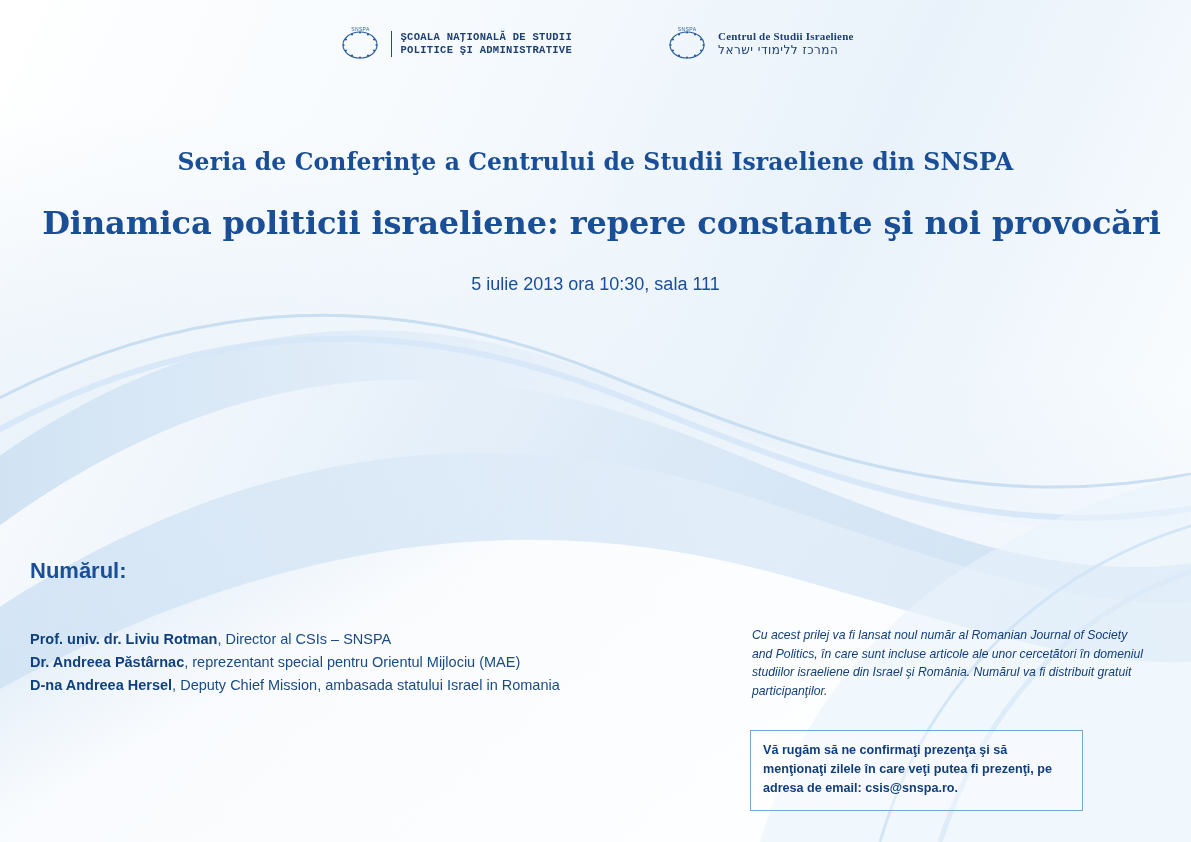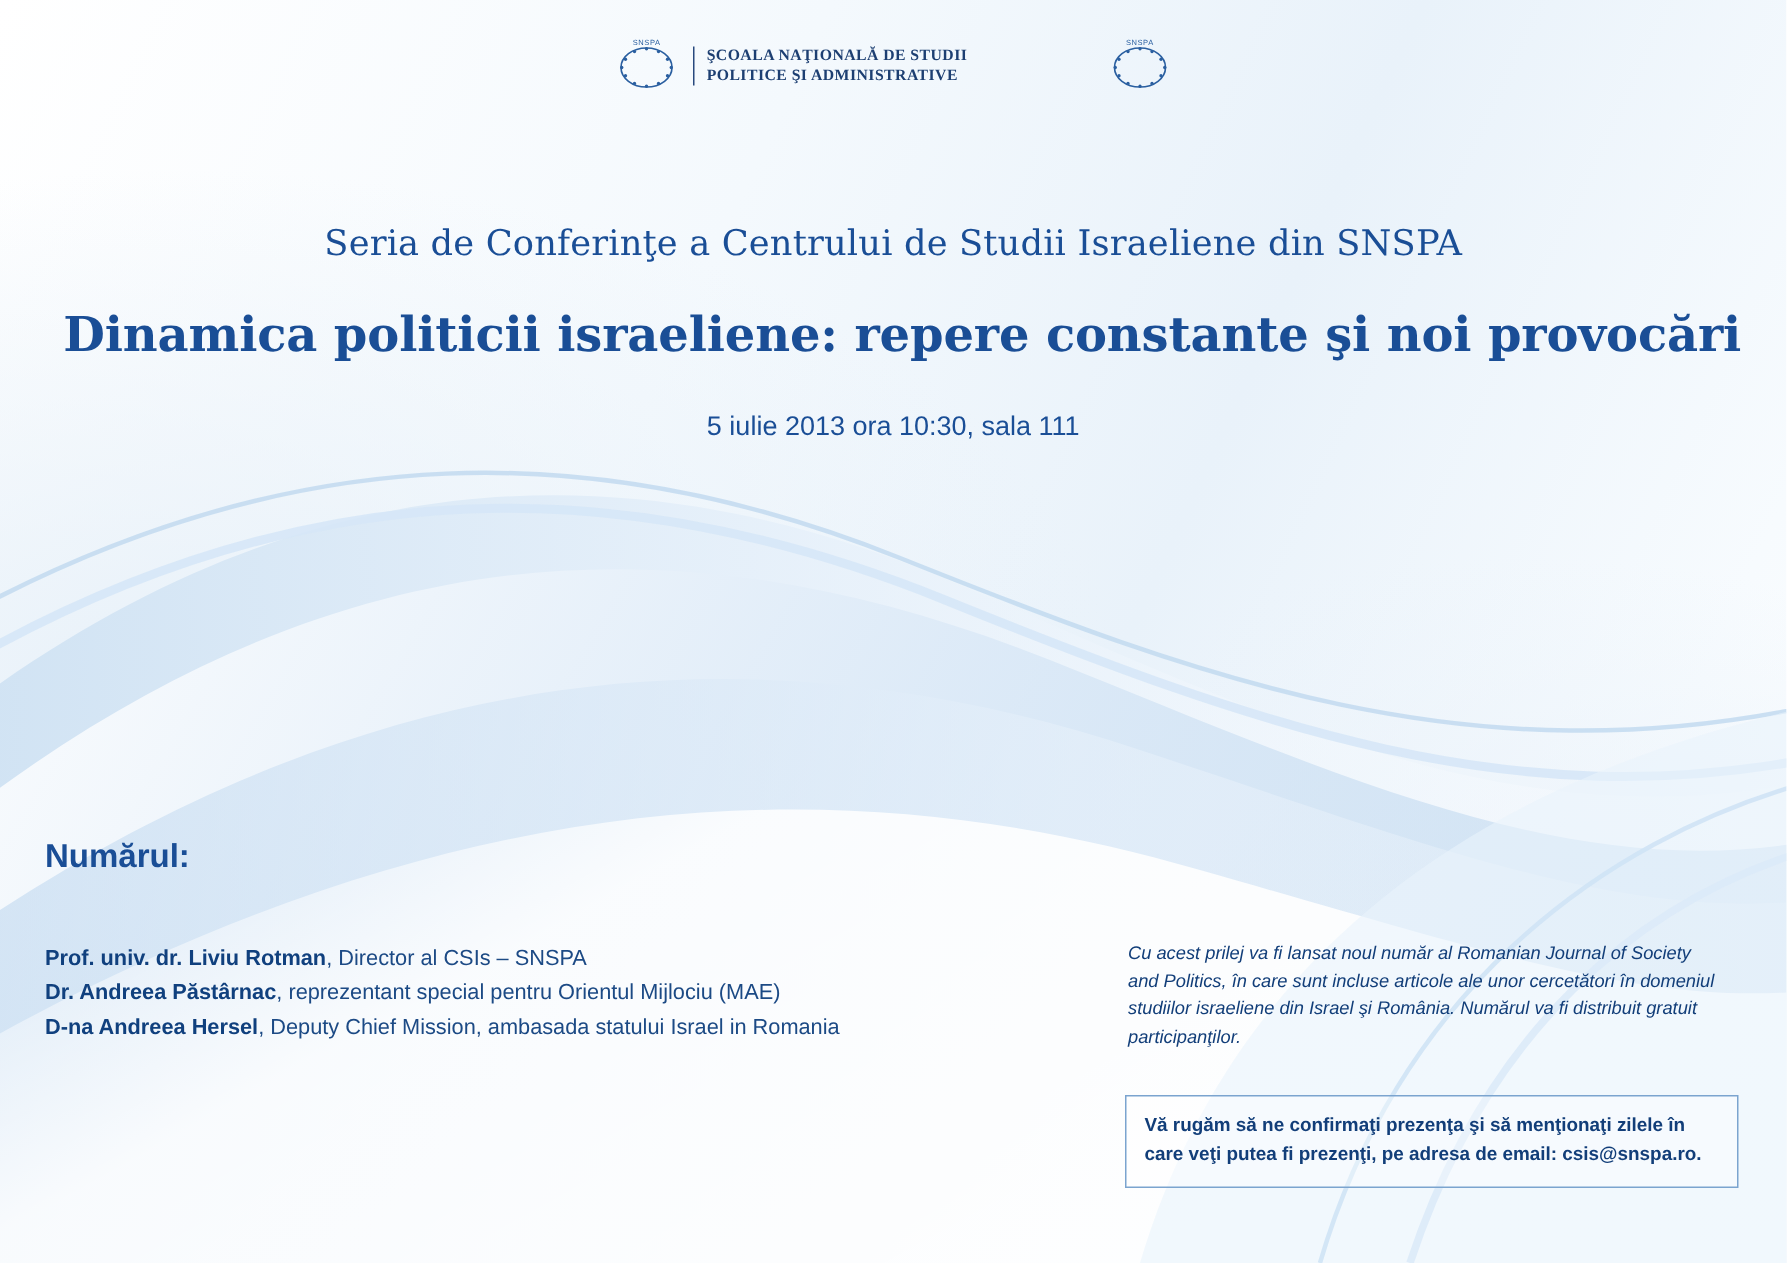--- a/index.html
+++ b/index.html
@@ -64,21 +64,21 @@
   }
   .snspa-text {
     border-left: 1px solid #28497e;
     padding-left: 8px;
     line-height: 1.25;
   }
   .snspa-text div {
     font-size: 10.5px;
     letter-spacing: .3px;
     color: #1d3f72;
-    font-family: Liberation Serif, serif;
+    font-family: Liberation Mono, monospace;
     font-weight: 600;
   }
   .csis-text {
     line-height: 1.3;
     text-align: left;
   }
   .csis-text .ro {
     font-size: 11px;
     color: #1d3f72;
     font-family: "Liberation Serif", serif;
@@ -96,21 +96,21 @@
   
   .titles {
     position: absolute;
     top: 148px;
     left: 0;
     width: 100%;
     text-align: center;
   }
   .series-title {
     font-family: "DejaVu Serif", serif;
-    font-weight: 400;
+    font-weight: 700;
     font-size: 23.5px;
     color: #1a4e96;
     letter-spacing: .1px;
   }
   .main-title {
     margin-top: 28px;
     font-family: "DejaVu Serif", serif;
     font-weight: 700;
     font-size: 32px;
     color: #1a4e96;
@@ -165,21 +165,21 @@
     font-size: 12.2px;
     line-height: 18.5px;
     font-style: italic;
     color: #123e79;
     font-family: "Liberation Sans", sans-serif;
   }
   .note-box {
     position: absolute;
     left: 750px;
     top: 730px;
-    width: 409px;
+    width: 333px;
     padding: 10px 12px 12px 12px;
     border: 1px solid #7ba4cf;
     box-sizing: border-box;
     background: rgba(255,255,255,0.35);
   }
   .note-box p {
     margin: 0;
     font-size: 12.6px;
     line-height: 19px;
     font-weight: 700;
@@ -270,20 +270,24 @@
             <circle cx="31" cy="31.6" r="1.1"></circle>
             <circle cx="23" cy="33.5" r="1.1"></circle>
             <circle cx="15" cy="31.6" r="1.1"></circle>
             <circle cx="9" cy="26.5" r="1.1"></circle>
             <circle cx="6.5" cy="21" r="1.1"></circle>
             <circle cx="9" cy="15.5" r="1.1"></circle>
             <circle cx="15" cy="10.4" r="1.1"></circle>
           </g>
         </svg>
       </div>
+      <div class="csis-text">
+        <div class="ro">Centrul de Studii Israeliene</div>
+        <div class="he">המרכז ללימודי ישראל</div>
+      </div>
     </div>
 
   </div>
 
   <div class="titles">
     <div class="series-title">Seria de Conferinţe a Centrului de Studii Israeliene din SNSPA</div>
     <div class="main-title">Dinamica politicii israeliene: repere constante şi noi provocări</div>
     <div class="event-when">5 iulie 2013 ora 10:30, sala 111</div>
   </div>
 

